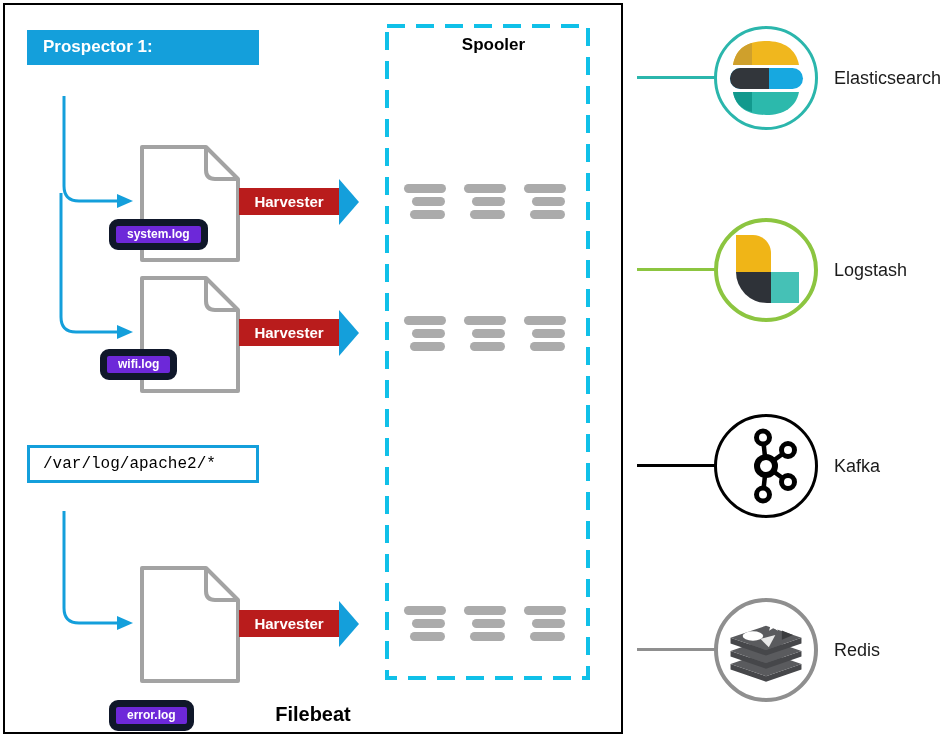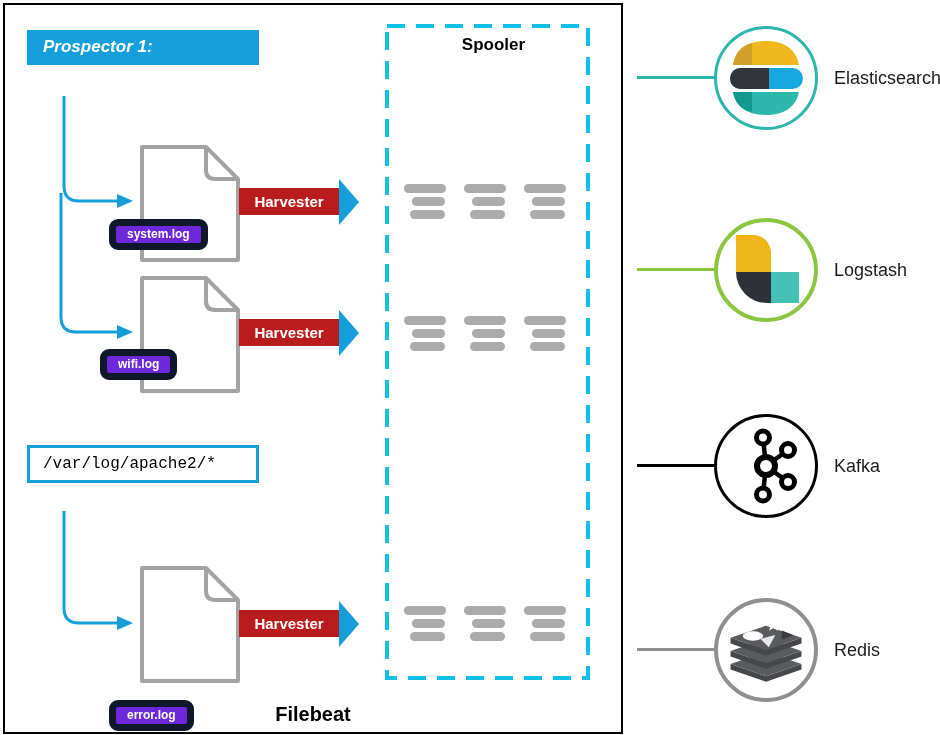--- a/index.html
+++ b/index.html
@@ -8,21 +8,21 @@
 
   
   .filebeat-box{position:absolute;left:3px;top:3px;width:616px;height:727px;
                 border:2px solid #000;background:#fff;}
   .filebeat-title{position:absolute;left:0;right:0;bottom:6px;text-align:center;
                   font-size:20px;font-weight:bold;color:#000;}
 
   
   .prospector{position:absolute;width:232px;border:3px solid #149FDB;background:#fff;
               box-sizing:border-box;}
-  .prospector.p1{left:22px;top:25px;font-style:italic;}
+  .prospector.p1{left:22px;top:25px;}
   .prospector.p2{left:22px;top:440px;}
   .prospector-header{background:#149FDB;color:#fff;font-weight:bold;font-size:17px;
                      padding:4px 0 5px 13px;}
   .prospector-path{font-family:"Liberation Mono","DejaVu Sans Mono",monospace;
                    font-size:16px;color:#000;padding:7px 0 7px 13px;background:#fff;}
 
   
   .doc{position:absolute;width:106px;height:121px;}
   .doc.d1{left:132px;top:138px;}
   .doc.d2{left:132px;top:269px;}

